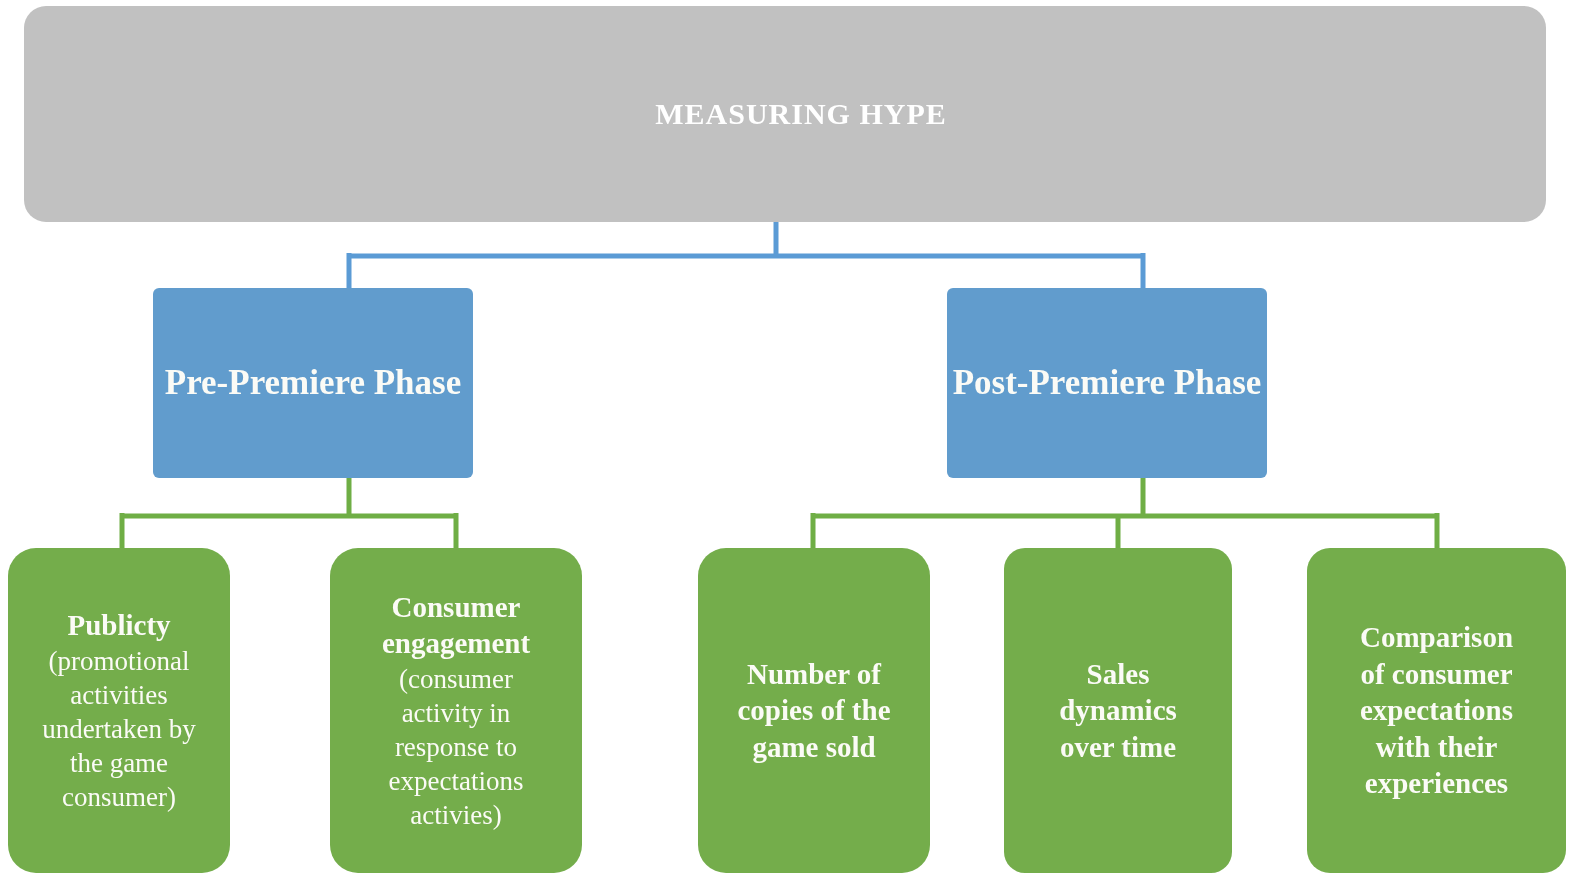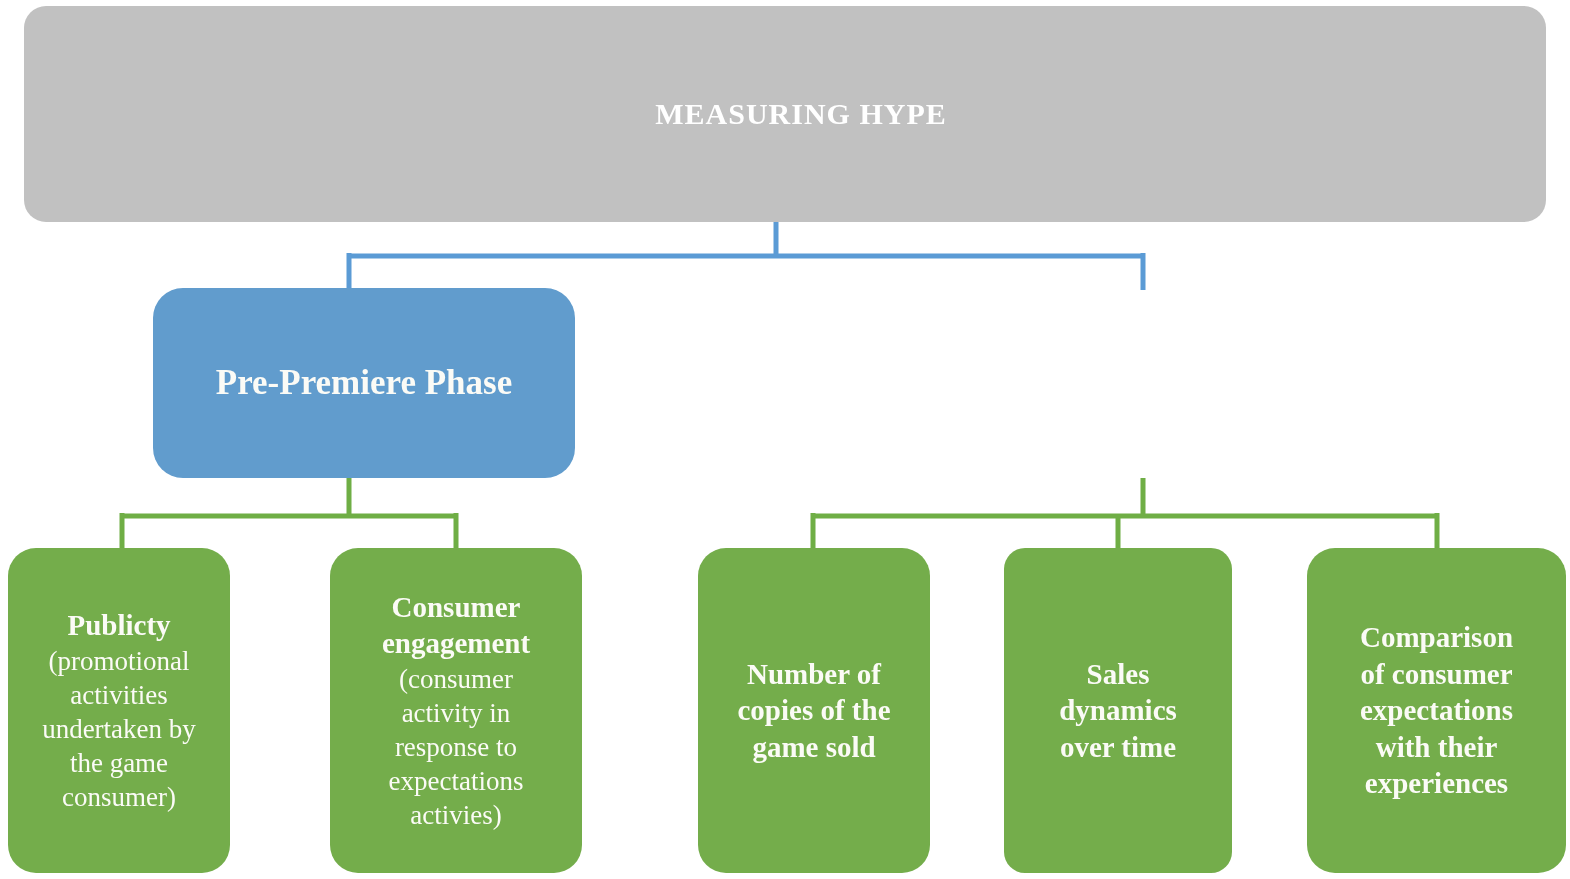--- a/index.html
+++ b/index.html
@@ -42,43 +42,43 @@
   }
   .root-label {
     font-size: 30px;
     font-weight: bold;
     letter-spacing: 1px;
     color: #ffffff;
     margin-left: 32px;
   }
   .phase-node {
     top: 288px;
-    width: 422px;
+    width: 320px;
     height: 190px;
     background: #619ccd;
-    border-radius: 30px;
+    border-radius: 6px;
   }
   .phase-pre  { left: 153px; }
   .phase-post { left: 947px; }
   .phase-label {
     font-size: 35px;
     font-weight: bold;
   }
   .metric-node {
     top: 548px;
     height: 325px;
     background: #74ad4b;
     border-radius: 28px;
     line-height: 1.26;
   }
   .metric-1 { left: 8px;    width: 222px; padding: 12px 24px; }
   .metric-2 { left: 330px;  width: 252px; padding: 0 35px; }
   .metric-3 { left: 698px;  width: 232px; padding: 12px 34px; }
   .metric-4 { left: 1004px; width: 228px; padding: 0 32px; border-radius: 21px; }
-  .metric-5 { left: 1307px; width: 259px; padding: 0 38px; }
+  .metric-5 { left: 1307px; width: 259px; padding: 0 38px; border-radius: 23px; }
   .metric-heading {
     font-size: 29px;
     font-weight: bold;
   }
   .metric-detail {
     font-size: 27px;
     font-weight: normal;
   }
 </style>
 </head>
@@ -93,20 +93,23 @@
   </svg>
 
   <div class="node root-node">
     <div class="root-label">MEASURING HYPE</div>
   </div>
 
   <div class="node phase-node phase-pre">
     <div class="phase-label">Pre-Premiere Phase</div>
   </div>
 
+  <div class="node phase-node phase-post">
+    <div class="phase-label">Post-Premiere Phase</div>
+  </div>
 
   <div class="node metric-node metric-1">
     <div class="metric-heading">Publicty</div>
     <div class="metric-detail">(promotional activities undertaken by the game consumer)</div>
   </div>
 
   <div class="node metric-node metric-2">
     <div class="metric-heading">Consumer engagement</div>
     <div class="metric-detail">(consumer activity in response to expectations activies)</div>
   </div>

